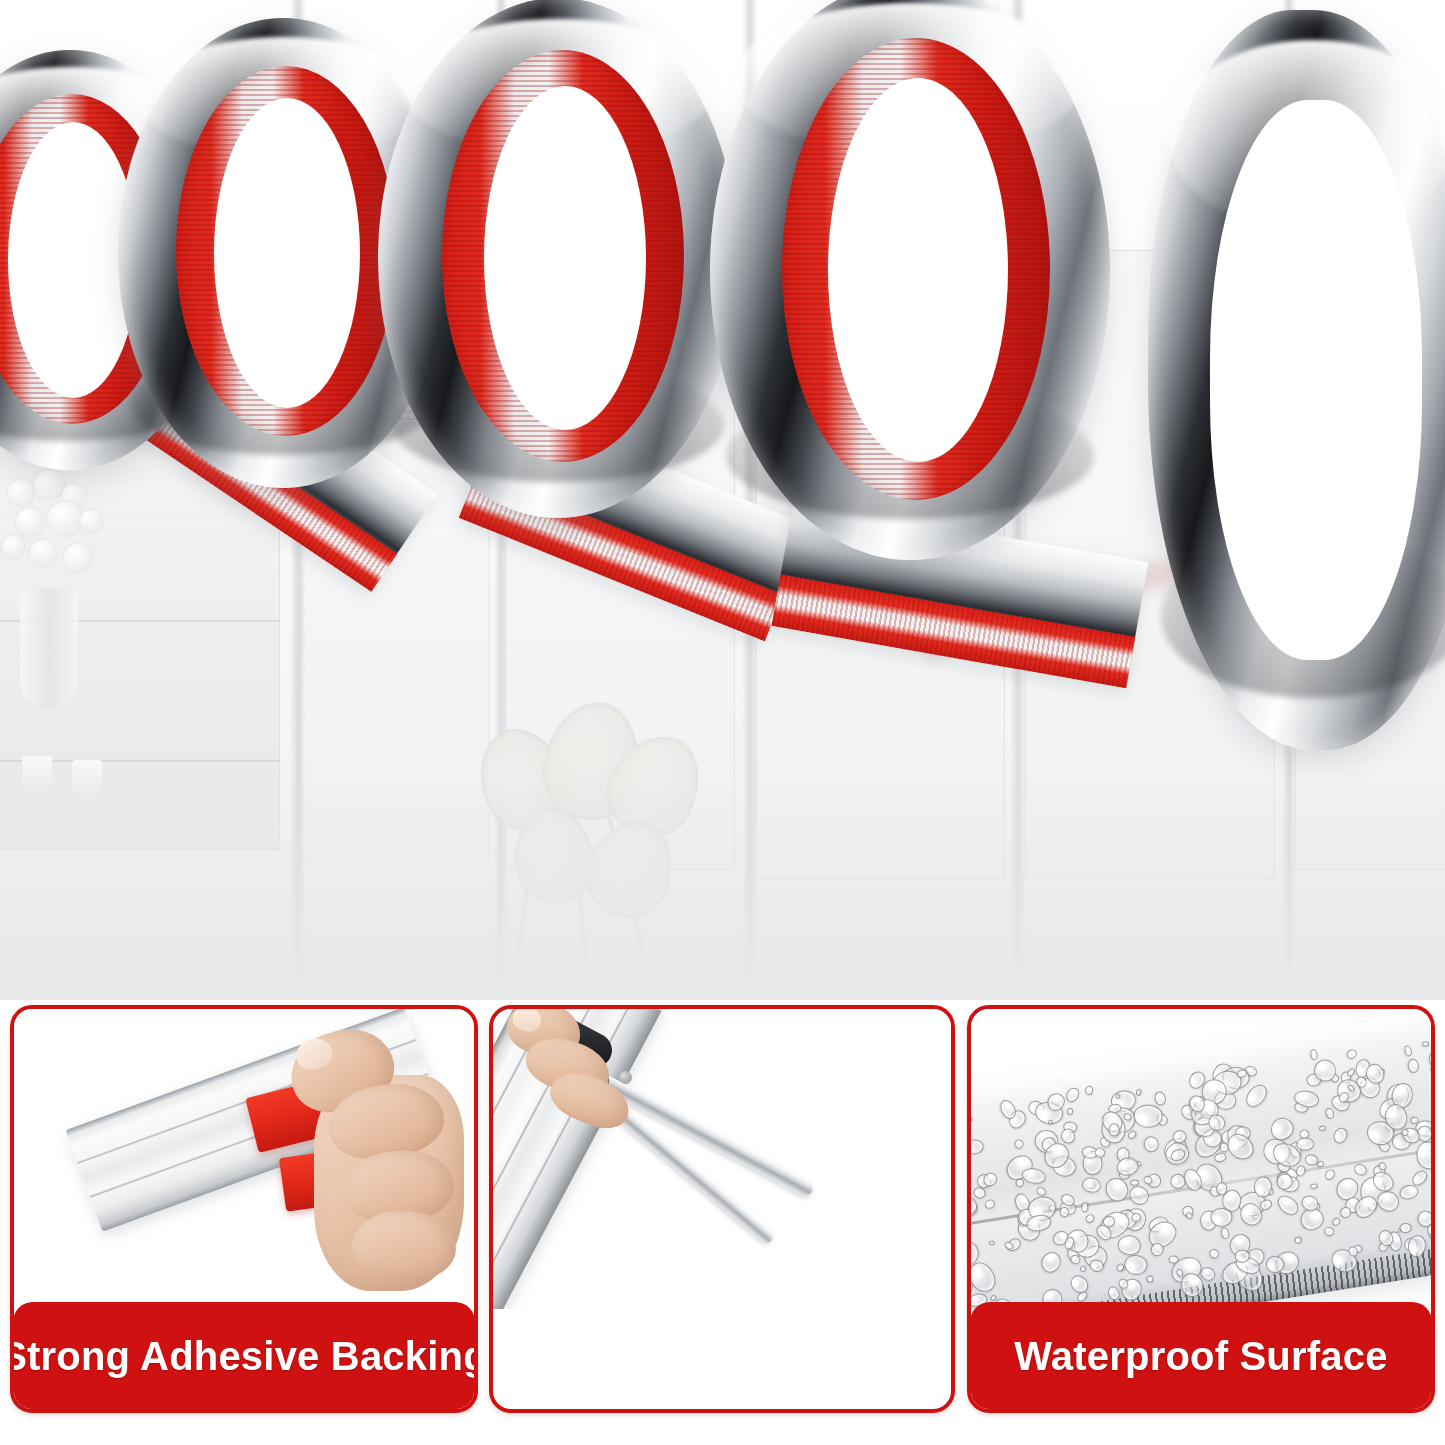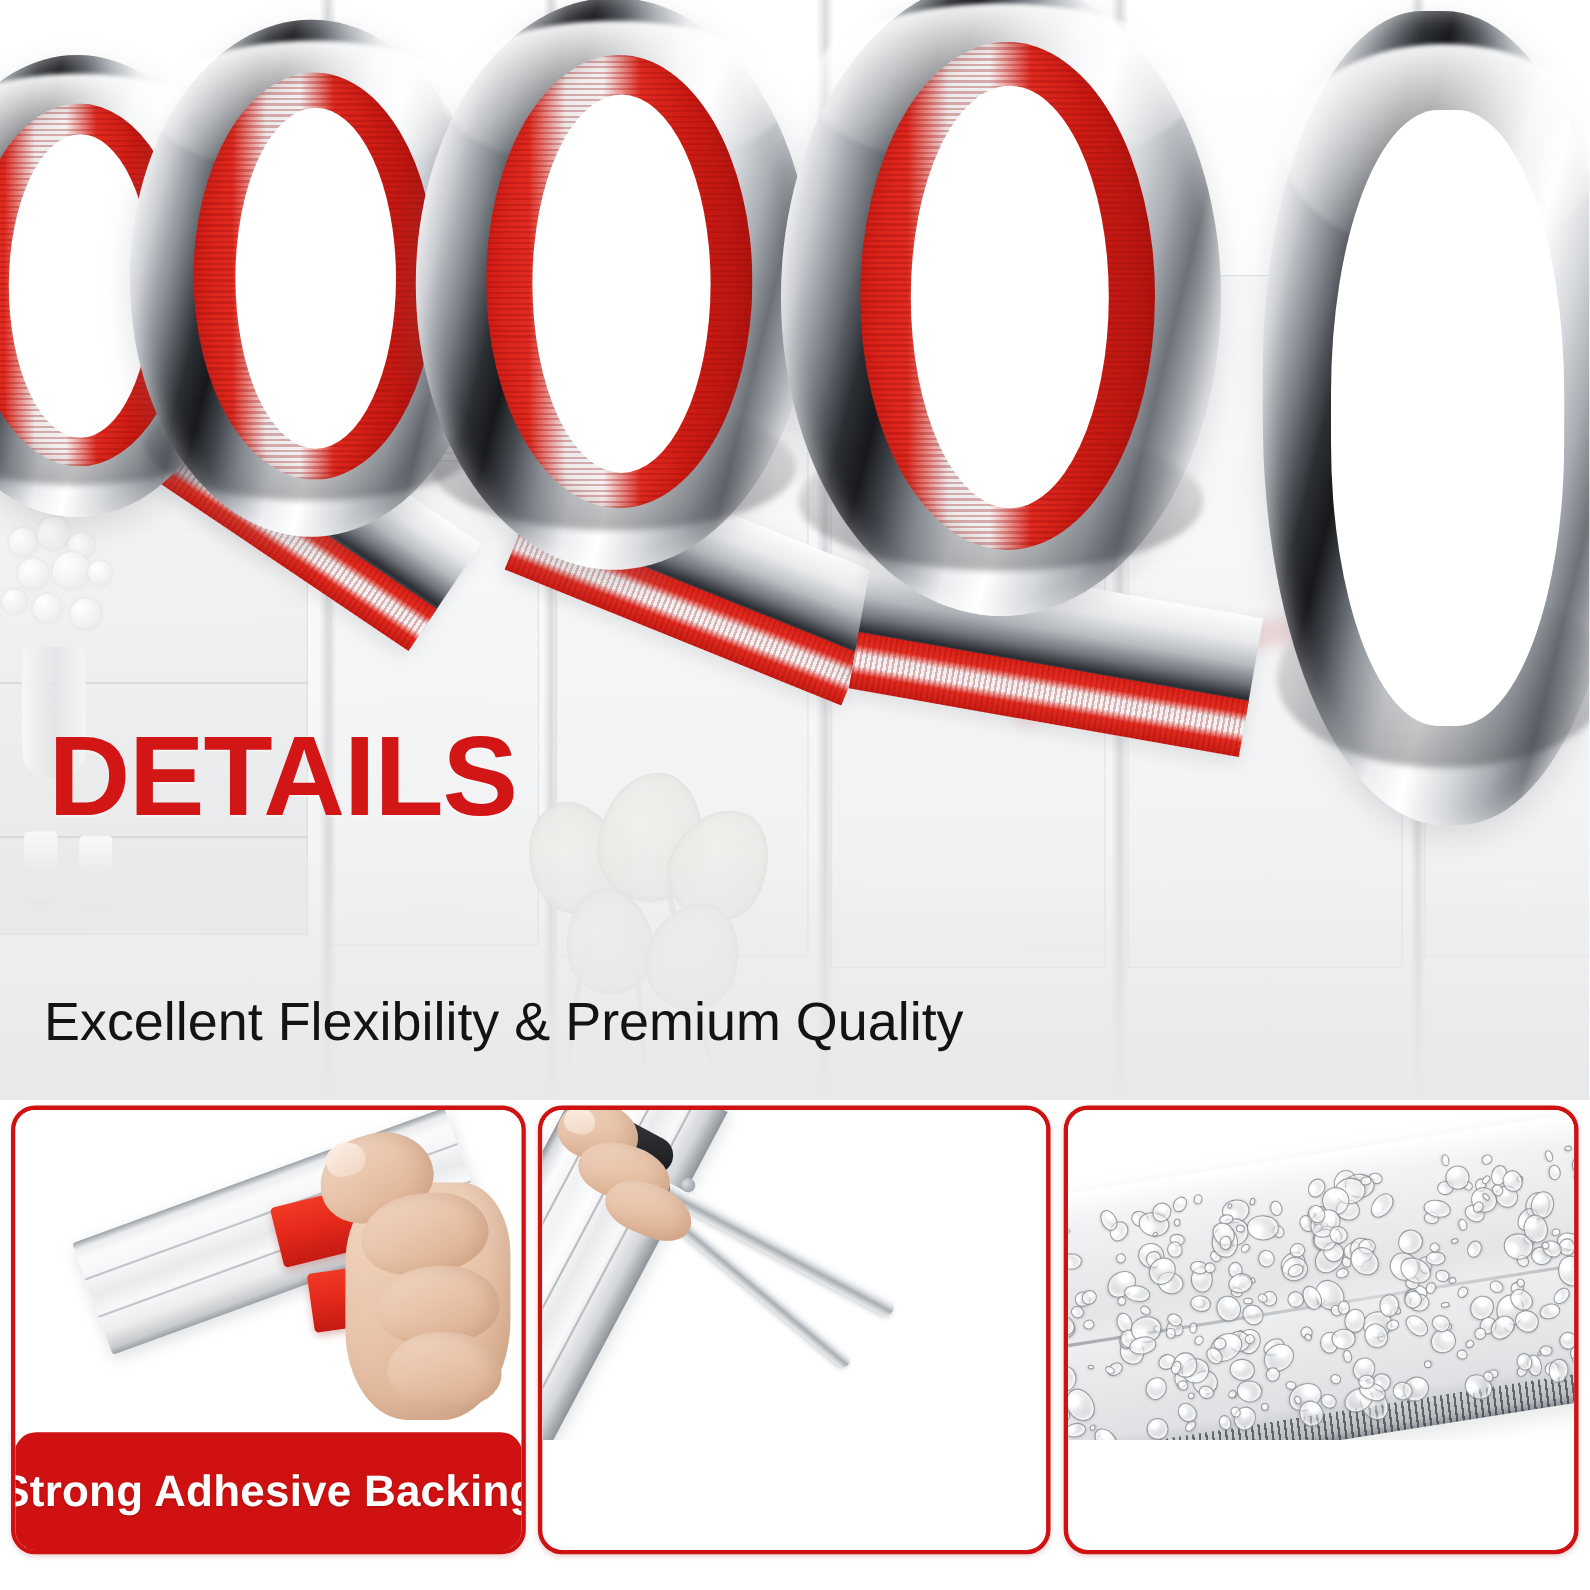--- a/index.html
+++ b/index.html
@@ -417,23 +417,21 @@
     </div>
 
     <div class="loop" style="left:1268px;top:70px;width:330px;height:740px;">
       <div class="ring-chrome" style="border-radius:44% 50% 46% 50%;"></div>
       <div class="ring-hole" style="left:62px;top:90px;width:212px;height:560px;border-radius:46%;"></div>
     </div>
 
   </div>
 
   <div class="headline">
-    <div class="h-line">DETAILS</div>
   </div>
-  <div class="subhead">Excellent Flexibility &amp; Premium Quality</div>
 
   <div class="panels">
 
     <div class="panel" style="left:10px;width:468px;">
       <div class="panel-photo">
 
         <div class="p1-strip">
           <div class="groove" style="top:34px;"></div>
           <div class="groove" style="top:70px;"></div>
         </div>
@@ -754,16 +752,19 @@
             <div class="drop" style="width: 18.5px; height: 14.9px; left: 154.9px; top: 110.1px; transform: rotate(16deg);"></div>
             <div class="drop" style="width: 13.8px; height: 16.3px; left: 439.7px; top: 208.1px; transform: rotate(-11deg);"></div>
             <div class="drop" style="width: 24.1px; height: 28.2px; left: 99.8px; top: 119px; transform: rotate(-88deg);"></div>
             <div class="drop" style="width: 16.2px; height: 19.3px; left: 128.9px; top: 204.4px; transform: rotate(-31deg);"></div>
             <div class="drop" style="width: 16.2px; height: 17.2px; left: 289.8px; top: 66.5px; transform: rotate(-42deg);"></div>
             <div class="drop" style="width: 24.5px; height: 16.1px; left: 93.5px; top: 139.2px; transform: rotate(-3deg);"></div>
             <div class="drop" style="width: 15.5px; height: 16px; left: 348.2px; top: 135.7px; transform: rotate(71deg);"></div>
             <div class="drop" style="width: 23.1px; height: 27.6px; left: 306px; top: 88.7px; transform: rotate(-34deg);"></div>
           </div>
       </div>
+      <div class="caption">
+        <span>Waterproof Surface</span>
+      </div>
     </div>
 
   </div>
 </div>
 
 </body></html>

